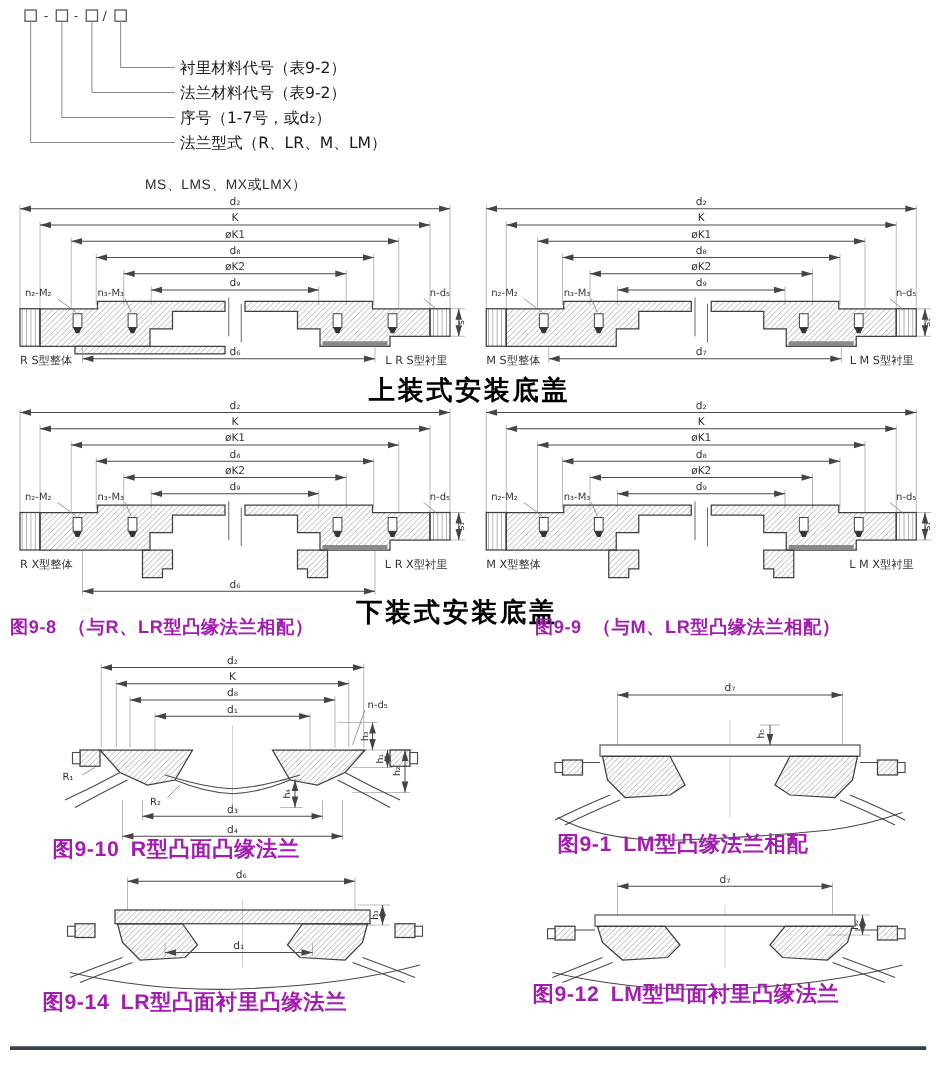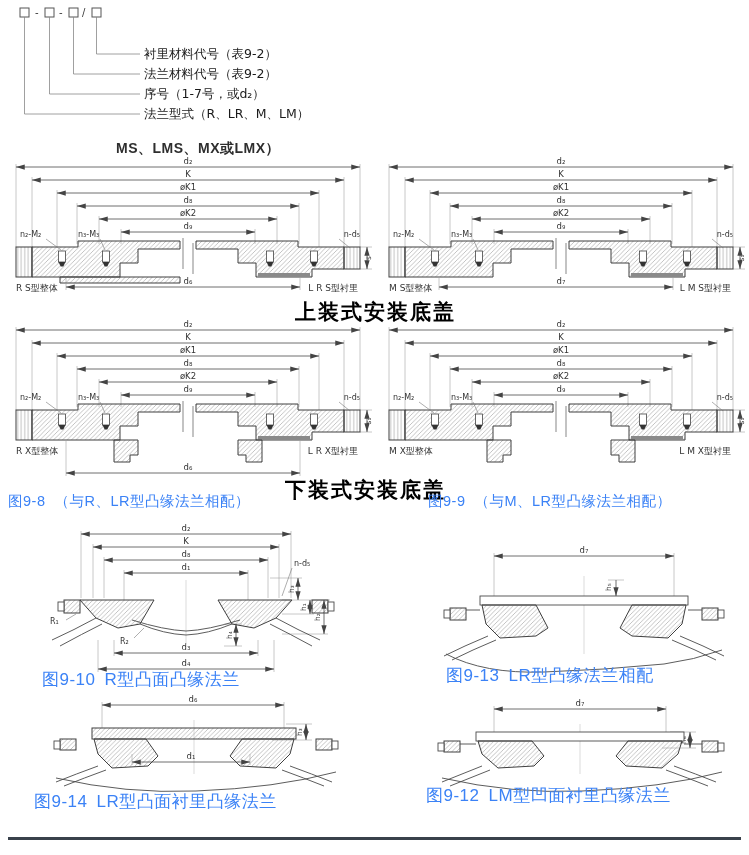--- a/index.html
+++ b/index.html
@@ -24,23 +24,23 @@
   .stud path{fill:#333}
   
   .v-a .leg{display:none}
   .v-b .leg,.v-b .bstep{display:none}
   .v-c .bstep{display:none}
   .v-d .bstep{display:none}
   .bdim-lo{display:none}
   .v-c .bdim-hi{display:none}
   .v-c .bdim-lo{display:inline}
   .v-d .bdim-hi,.v-d .bdim-lo{display:none}
-  .topnote{font-size:14px;font-weight:bold;letter-spacing:.5px;color:#2e2e2e}
+  .topnote{font-size:11px;font-weight:normal;letter-spacing:.5px;color:#2e2e2e}
   .seccap{font-size:21px;font-family:Liberation Serif, serif;color:#000;letter-spacing:2px;font-weight:600}
-  .figcap{font-weight:normal;font-size:14.5px;color:#3b82f6;letter-spacing:.5px;white-space:nowrap}
+  .figcap{font-weight:bold;font-size:14.5px;color:#a21caf;letter-spacing:.5px;white-space:nowrap}
   .figcap .num{margin-right:9px}
   .figcap.big{font-size:17px}
   .rule{background:#39414b}
 </style>
 </head>
 <body>
 
 <svg width="0" height="0" style="position:absolute" aria-hidden="true">
   <defs>
     <pattern id="h45" width="4.5" height="4.5" patternUnits="userSpaceOnUse">
@@ -425,21 +425,21 @@
     <rect class="hb" x="26" y="66" width="16" height="12"></rect>
       <rect class="thin" x="20" y="68" width="6" height="8"></rect>
     <rect class="hb" x="278" y="66" width="16" height="12"></rect>
       <rect class="thin" x="294" y="68" width="6" height="8"></rect>
     <path class="crv" d="M42,68H56 M264,68H278"></path>
     <path class="crv" d="M64,94 Q40,104 20,114 M72,98 Q48,108 28,118 M256,94 Q280,104 300,114 M248,98 Q272,108 292,118"></path>
     <path class="crv" d="M22,112 Q60,132 120,130 Q180,128 240,122 Q270,118 298,108"></path>
   </g>
 </svg>
 <div class="abs figcap big" style="left:446px;top:664px">
-  <span class="num">图9-13</span><span>LR型凸缘法兰相配</span>
+  <span class="num">图9-1</span><span>LM型凸缘法兰相配</span>
 </div>
 
 <svg class="abs" style="left:36px;top:694px" viewBox="0 0 322 102" width="322" height="102">
   <path class="ext" d="M66,8V34 M248,8V34 M250,30H276 M236,46H276 M96,60V71 M214,60V71"></path>
   <line class="dim" x1="66" y1="11" x2="248" y2="11" marker-start="url(#arr)" marker-end="url(#arr)"></line>
     <text class="dt" x="157" y="8">d₆</text>
   <line class="dim" x1="270" y1="30" x2="270" y2="46" marker-start="url(#arr)" marker-end="url(#arr)"></line>
     <text class="rt" x="266" y="38" transform="rotate(-90 266,38)">h₃</text>
   <g>
     <line class="axis" x1="158" y1="26" x2="158" y2="80"></line>

